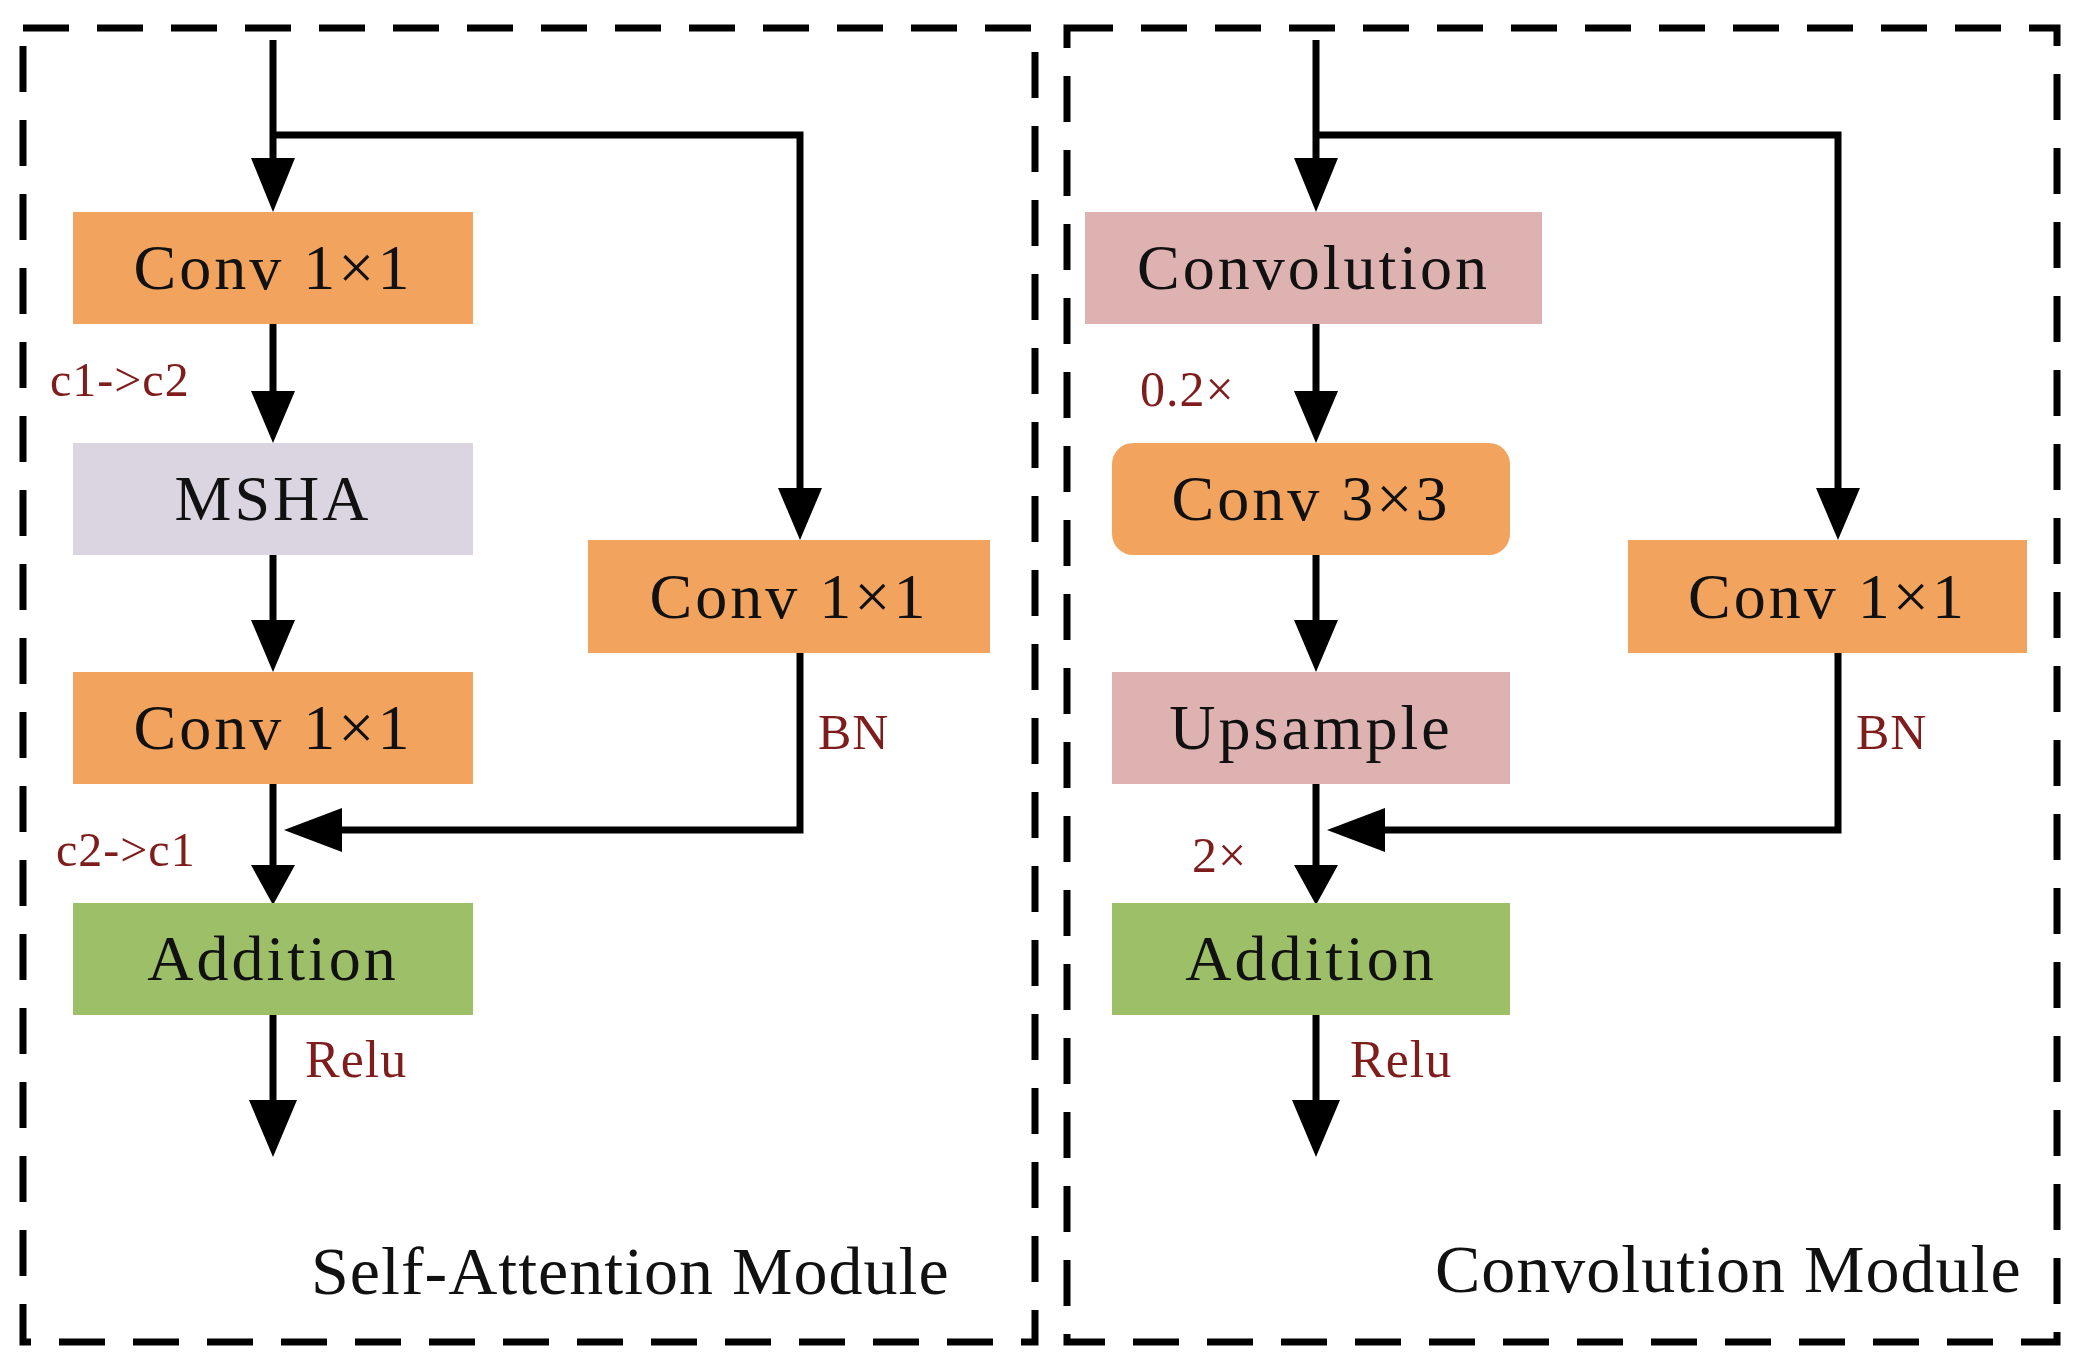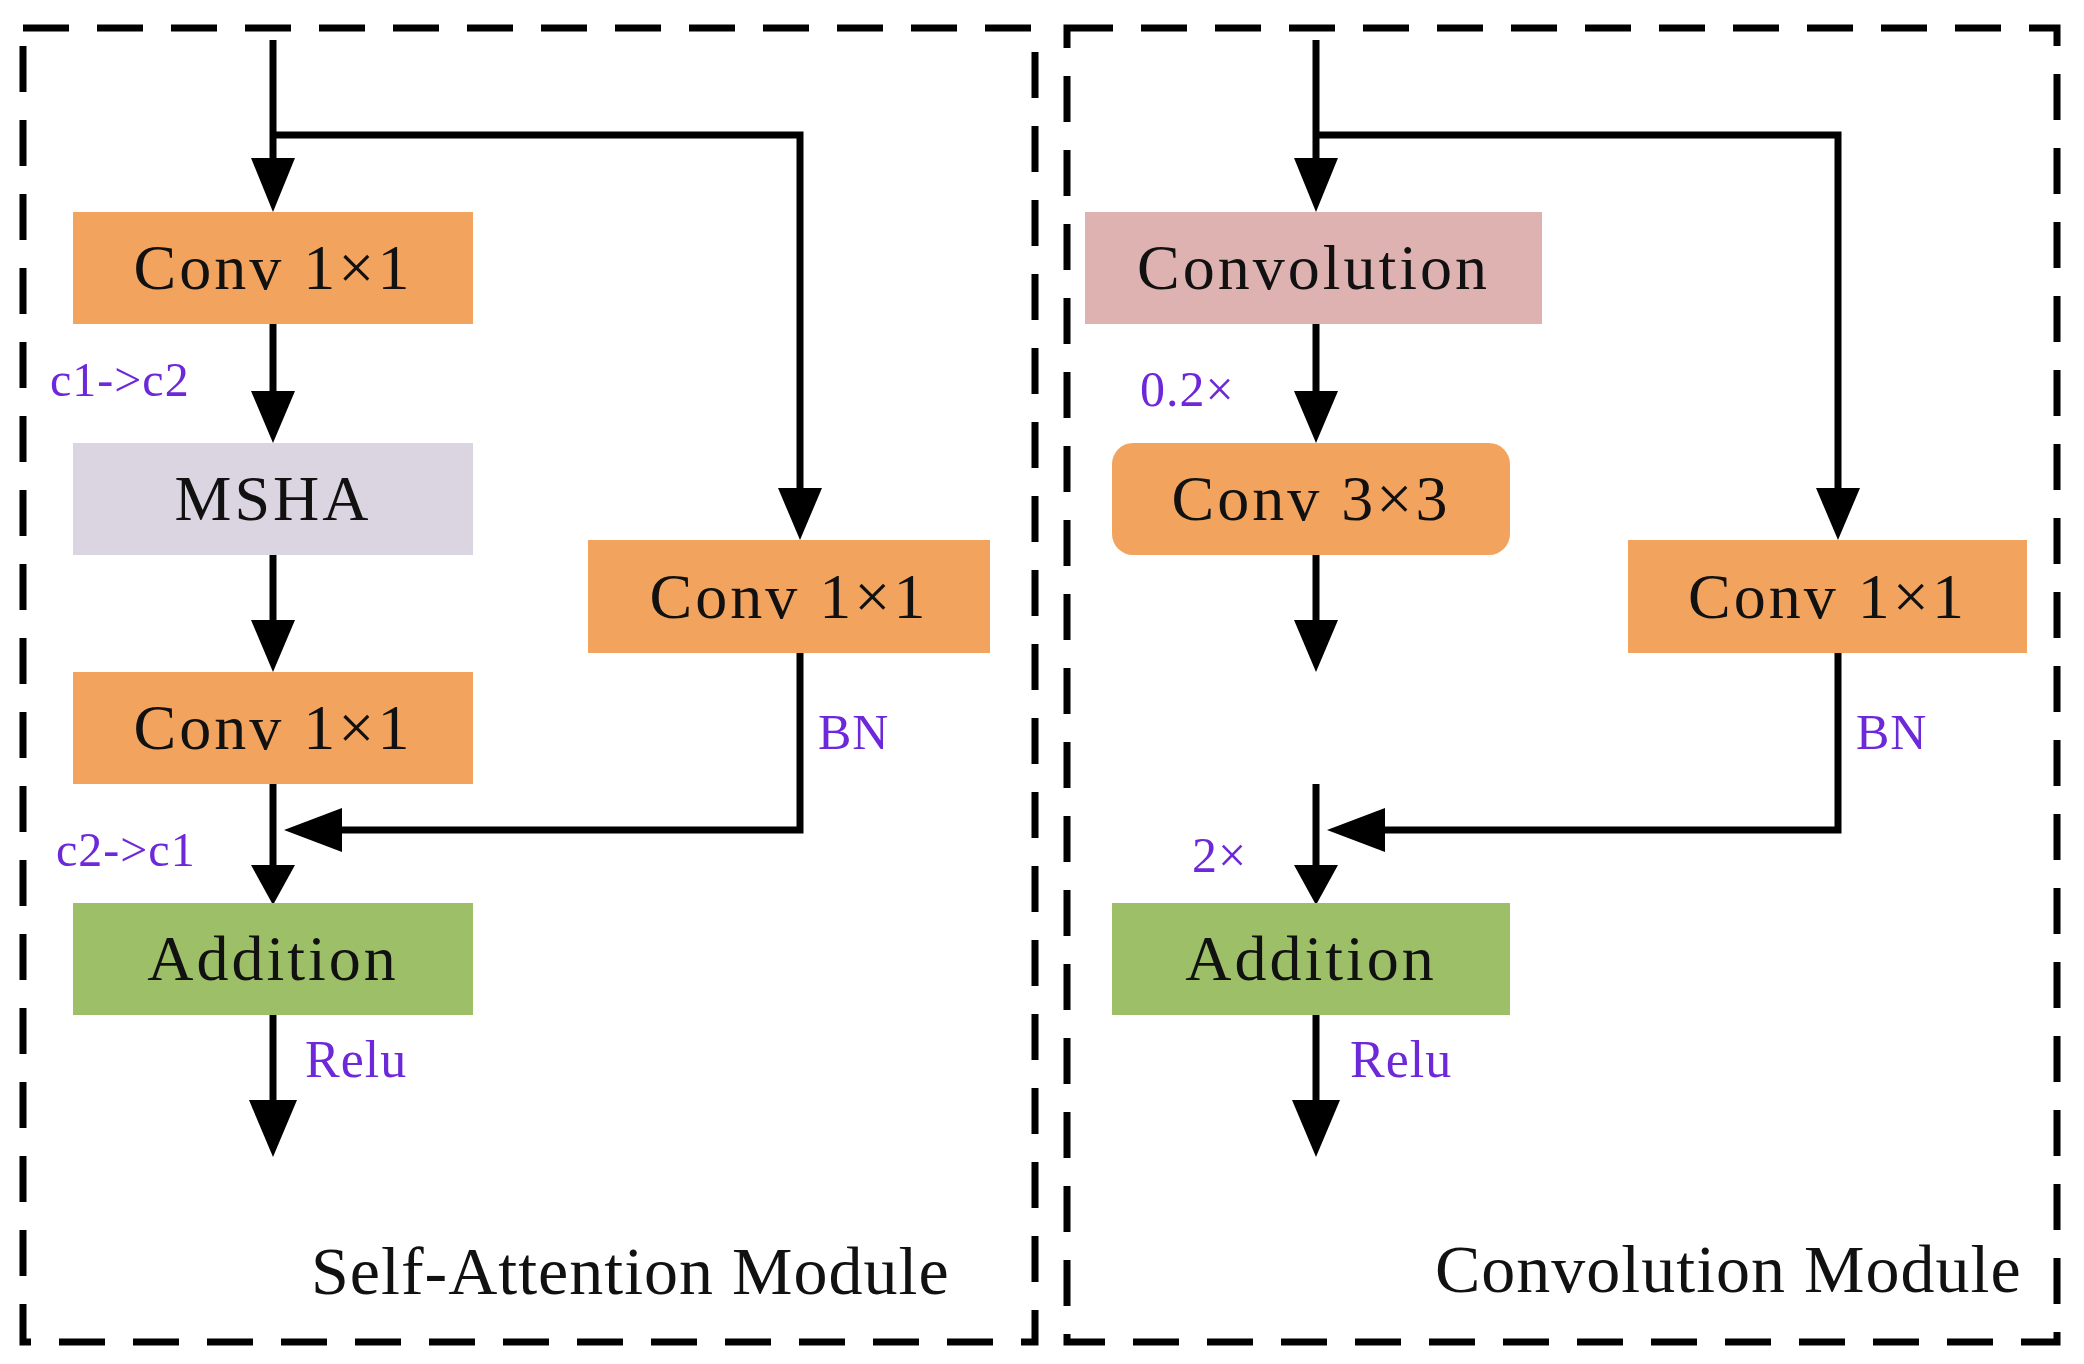--- a/index.html
+++ b/index.html
@@ -25,21 +25,21 @@
     display: flex;
     align-items: center;
     justify-content: center;
     color: #111111;
     font-size: 64px;
     letter-spacing: 3px;
     white-space: nowrap;
   }
   .edge-label {
     position: absolute;
-    color: #6d28d9;
+    color: #7f1d1d;
     font-size: 48px;
     white-space: nowrap;
     letter-spacing: 1px;
     text-align: center;
   }
   .caption {
     position: absolute;
     color: #111111;
     font-size: 68px;
     white-space: nowrap;
@@ -112,20 +112,21 @@
   <div class="edge-label" style="left:818px; top:703px; font-size:50px;">BN</div>
 
   <div class="edge-label" style="left:305px; top:1030px; font-size:52px;">Relu</div>
 
   <div class="caption" style="left:311px; top:1232px;">Self-Attention Module</div>
 
   <div class="node" style="left: 1085px; top: 212px; width: 457px; height: 112px; background-color: rgb(223, 178, 178);">Convolution</div>
 
   <div class="node" style="left: 1112px; top: 443px; width: 398px; height: 112px; background-color: rgb(242, 164, 95); border-radius: 21px;">Conv 3×3</div>
 
+  <div class="node" style="left: 1112px; top: 672px; width: 398px; height: 112px; background-color: rgb(223, 178, 178);">Upsample</div>
 
   <div class="node" style="left: 1628px; top: 540px; width: 399px; height: 113px; background-color: rgb(242, 164, 95);">Conv 1×1</div>
 
   <div class="node" style="left: 1112px; top: 903px; width: 398px; height: 112px; background-color: rgb(157, 191, 104);">Addition</div>
 
   <div class="edge-label" style="left:1140px; top:360px; font-size:50px;">0.2×</div>
 
   <div class="edge-label" style="left:1192px; top:826px; font-size:50px;">2×</div>
 
   <div class="edge-label" style="left:1856px; top:703px; font-size:50px;">BN</div>

